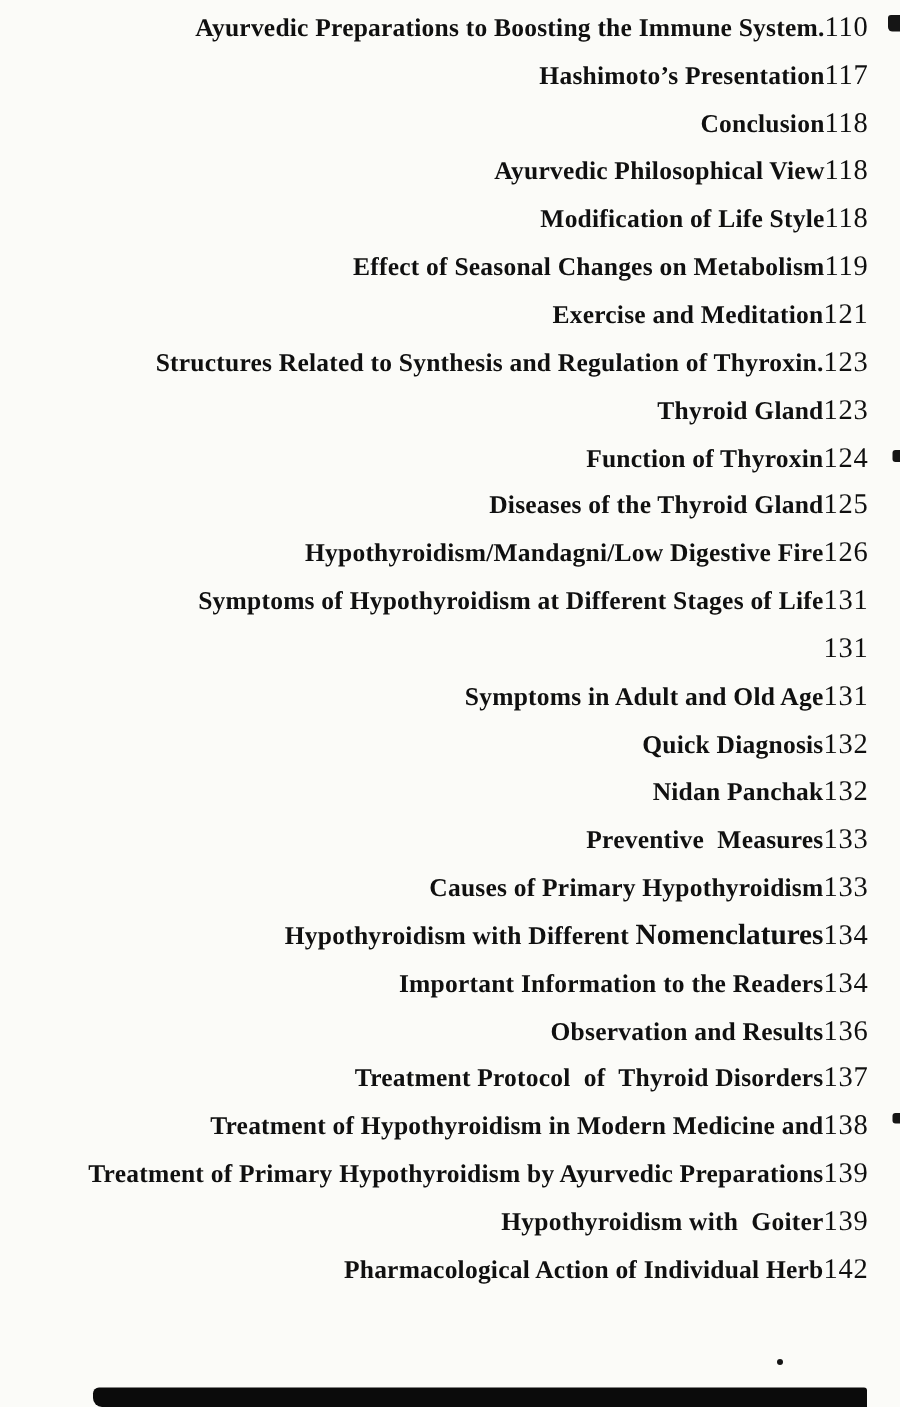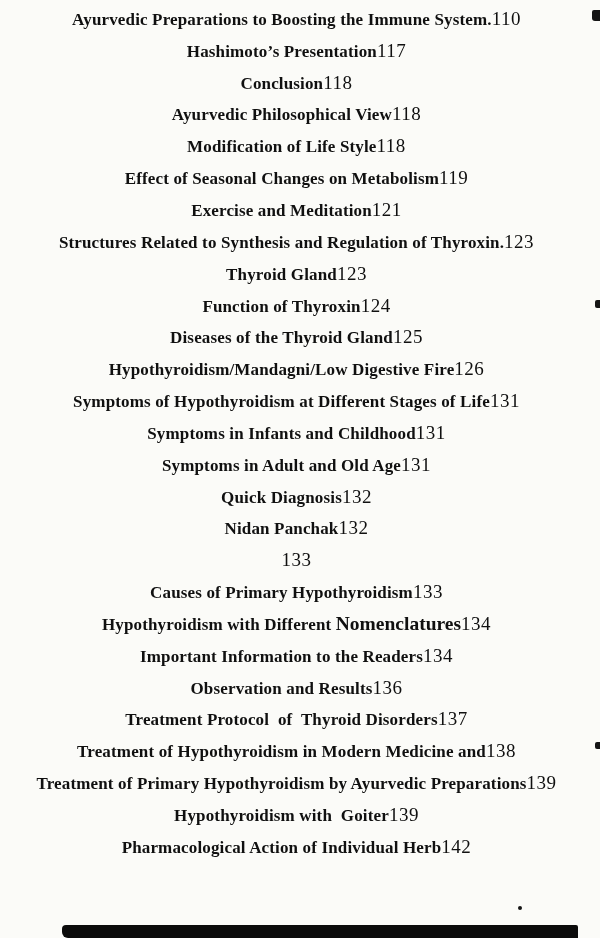--- a/index.html
+++ b/index.html
@@ -14,21 +14,21 @@
     position: relative;
     font-family: "Liberation Serif", serif;
     color: #101010;
   }
   .toc {
     padding: 3px 21px 0 14px;
   }
   .row {
     height: 31.85px;
     display: flex;
-    justify-content: center;
+    justify-content: flex-end;
     align-items: center;
   }
   .t {
     font-size: 17px;
     font-weight: bold;
     white-space: pre;
     letter-spacing: 0.15px;
   }
   .t-alt {
     font-size: 19.5px;
@@ -149,23 +149,20 @@
   </div>
 
   <div class="row">
     <span>
       <span class="t">Symptoms of Hypothyroidism at Different Stages of Life</span><span class="t-alt"></span>
     </span>
     <span class="p">131</span>
   </div>
 
   <div class="row">
-    <span>
-      <span class="t">Symptoms in Infants and Childhood</span><span class="t-alt"></span>
-    </span>
     <span class="p">131</span>
   </div>
 
   <div class="row">
     <span>
       <span class="t">Symptoms in Adult and Old Age</span><span class="t-alt"></span>
     </span>
     <span class="p">131</span>
   </div>
 
@@ -177,20 +174,23 @@
   </div>
 
   <div class="row">
     <span>
       <span class="t">Nidan Panchak</span><span class="t-alt"></span>
     </span>
     <span class="p">132</span>
   </div>
 
   <div class="row">
+    <span>
+      <span class="t">Preventive  Measures</span><span class="t-alt"></span>
+    </span>
     <span class="p">133</span>
   </div>
 
   <div class="row">
     <span>
       <span class="t">Causes of Primary Hypothyroidism</span><span class="t-alt"></span>
     </span>
     <span class="p">133</span>
   </div>
 

